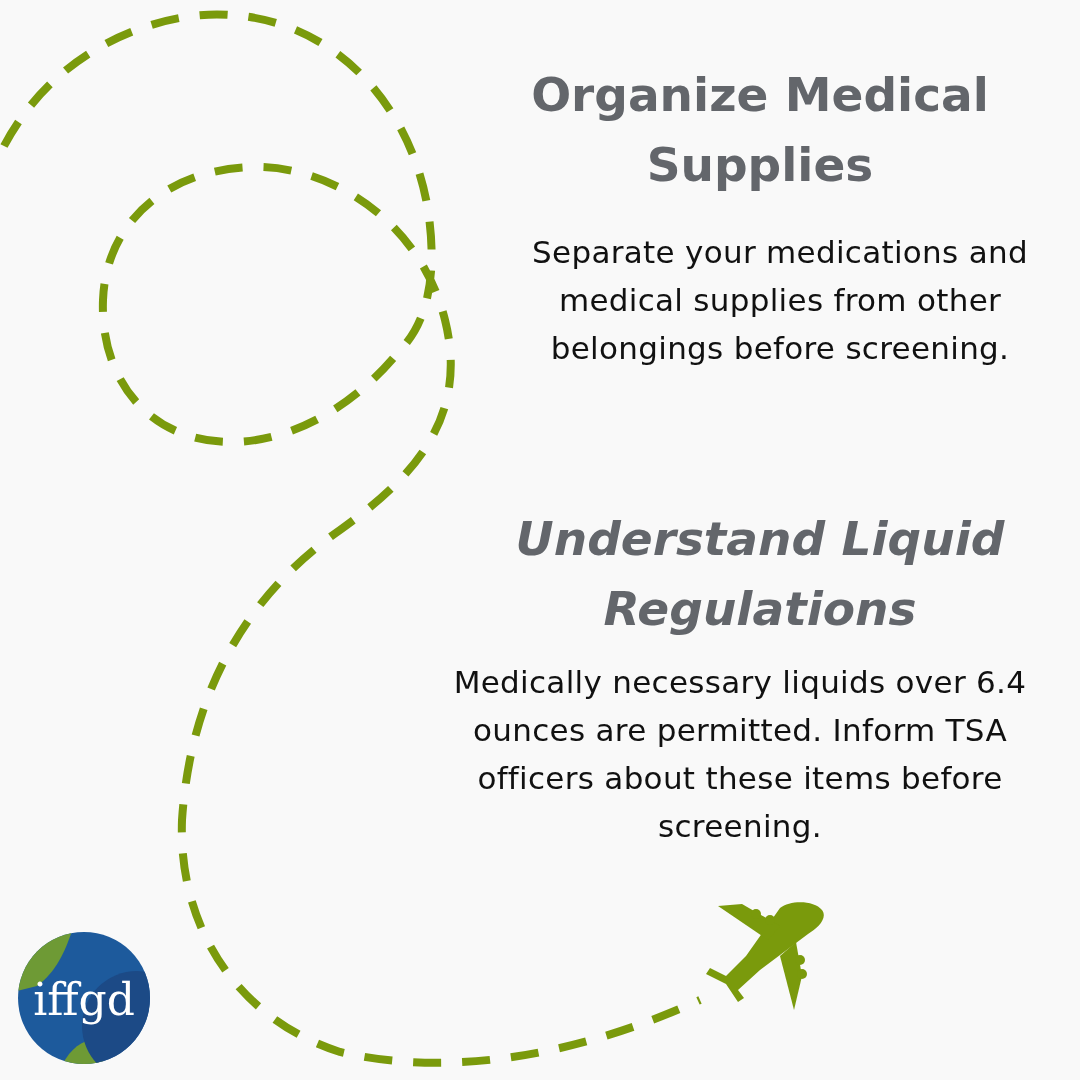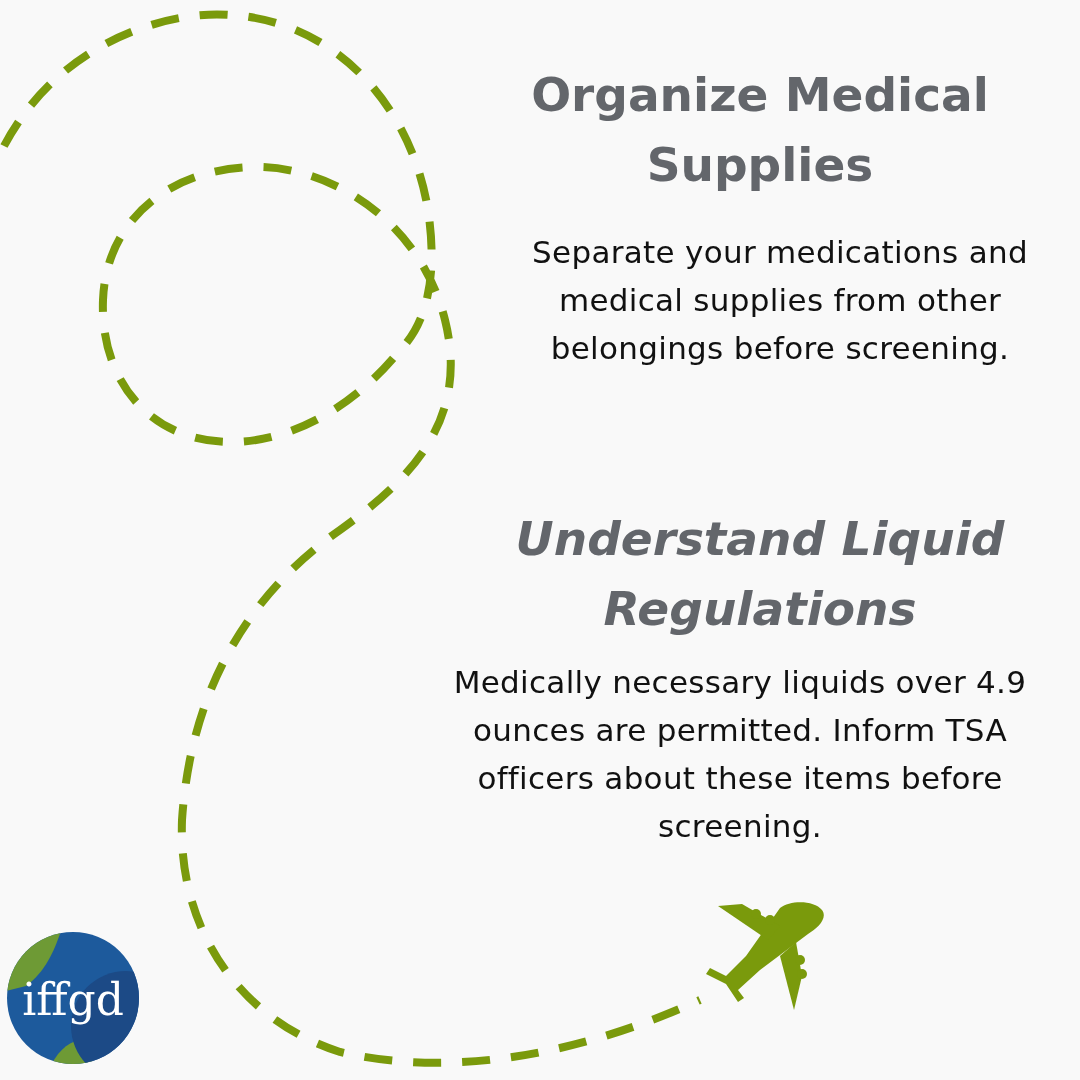--- a/index.html
+++ b/index.html
@@ -17,21 +17,21 @@
   .body-text {
     position: absolute; text-align: center; color: #111111;
     font-size: 31px; line-height: 48px; margin: 0;
     font-family: "DejaVu Sans", "Liberation Sans", sans-serif;
     letter-spacing: 0.3px;
   }
   #h1 { left: 500px; top: 60px; width: 520px; }
   #p1 { left: 530px; top: 228px; width: 500px; }
   #h2 { left: 480px; top: 504px; width: 560px; font-style: italic; }
   #p2 { left: 440px; top: 658px; width: 600px; }
-  .logo { position: absolute; left: 6px; top: 931px; width: 134px; height: 134px; }
+  .logo { position: absolute; left: 17px; top: 931px; width: 134px; height: 134px; }
 </style>
 </head>
 <body>
 
 <svg class="bg-art" viewBox="0 0 1080 1080" xmlns="http://www.w3.org/2000/svg">
   <path d="M 4 146
            C 60 40, 170 10, 230 15
            C 330 20, 410 100, 428 210
            C 440 290, 420 330, 400 350
            C 360 400, 300 440, 235 442
@@ -53,21 +53,21 @@
     <circle cx="72" cy="22" r="5"></circle>
     <circle cx="102" cy="62" r="5"></circle>
     <circle cx="104" cy="76" r="5"></circle>
   </g>
 </svg>
 
 <h2 id="h1" class="heading">Organize Medical Supplies</h2>
 <p id="p1" class="body-text">Separate your medications and medical supplies from other belongings before screening.</p>
 
 <h2 id="h2" class="heading">Understand Liquid Regulations</h2>
-<p id="p2" class="body-text">Medically necessary liquids over 4.9 ounces are permitted. Inform TSA officers about these items before screening.</p>
+<p id="p2" class="body-text">Medically necessary liquids over 6.4 ounces are permitted. Inform TSA officers about these items before screening.</p>
 
 <div class="logo">
   <svg viewBox="0 0 134 134" width="134" height="134" xmlns="http://www.w3.org/2000/svg">
     <defs>
       <clipPath id="lc">
           <circle cx="67" cy="67" r="66"></circle>
         </clipPath>
     </defs>
     <g clip-path="url(#lc)">
       <rect x="0" y="0" width="134" height="134" fill="#1d5a9c"></rect>

